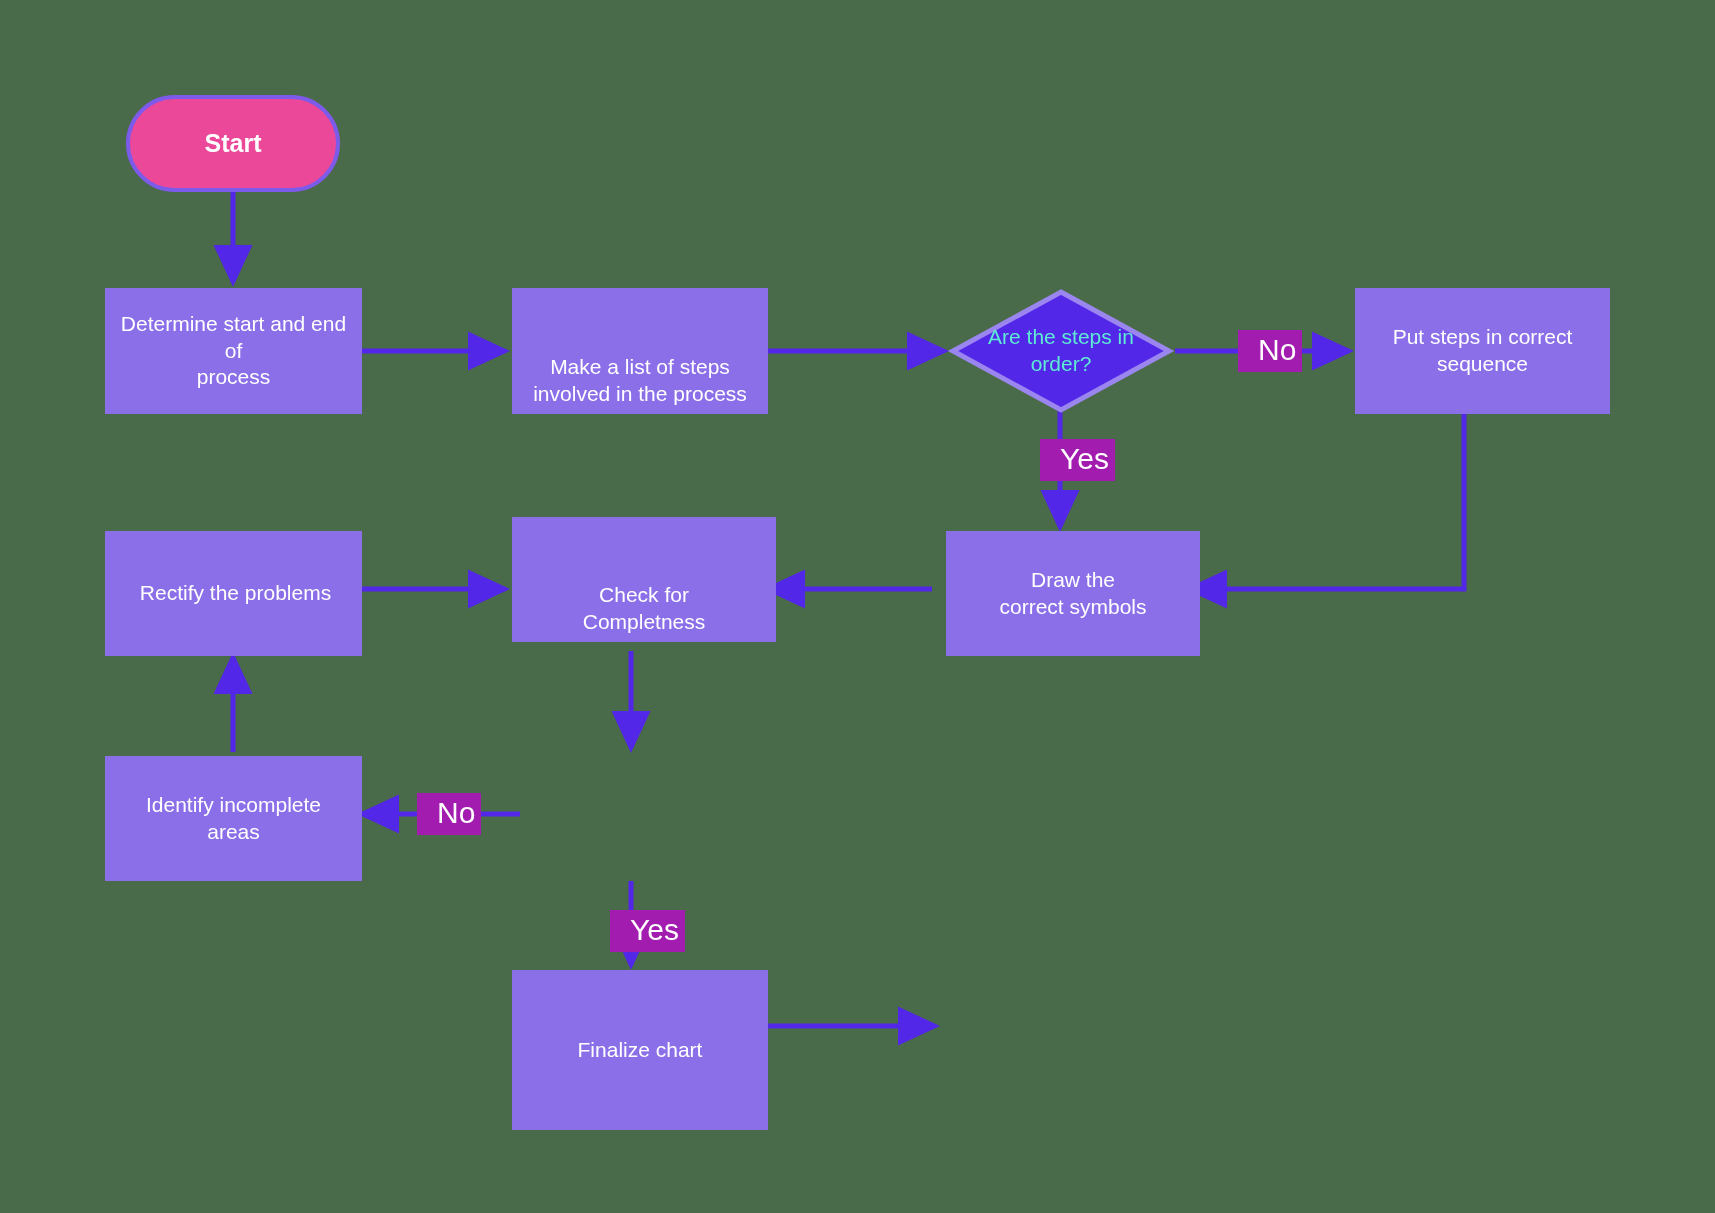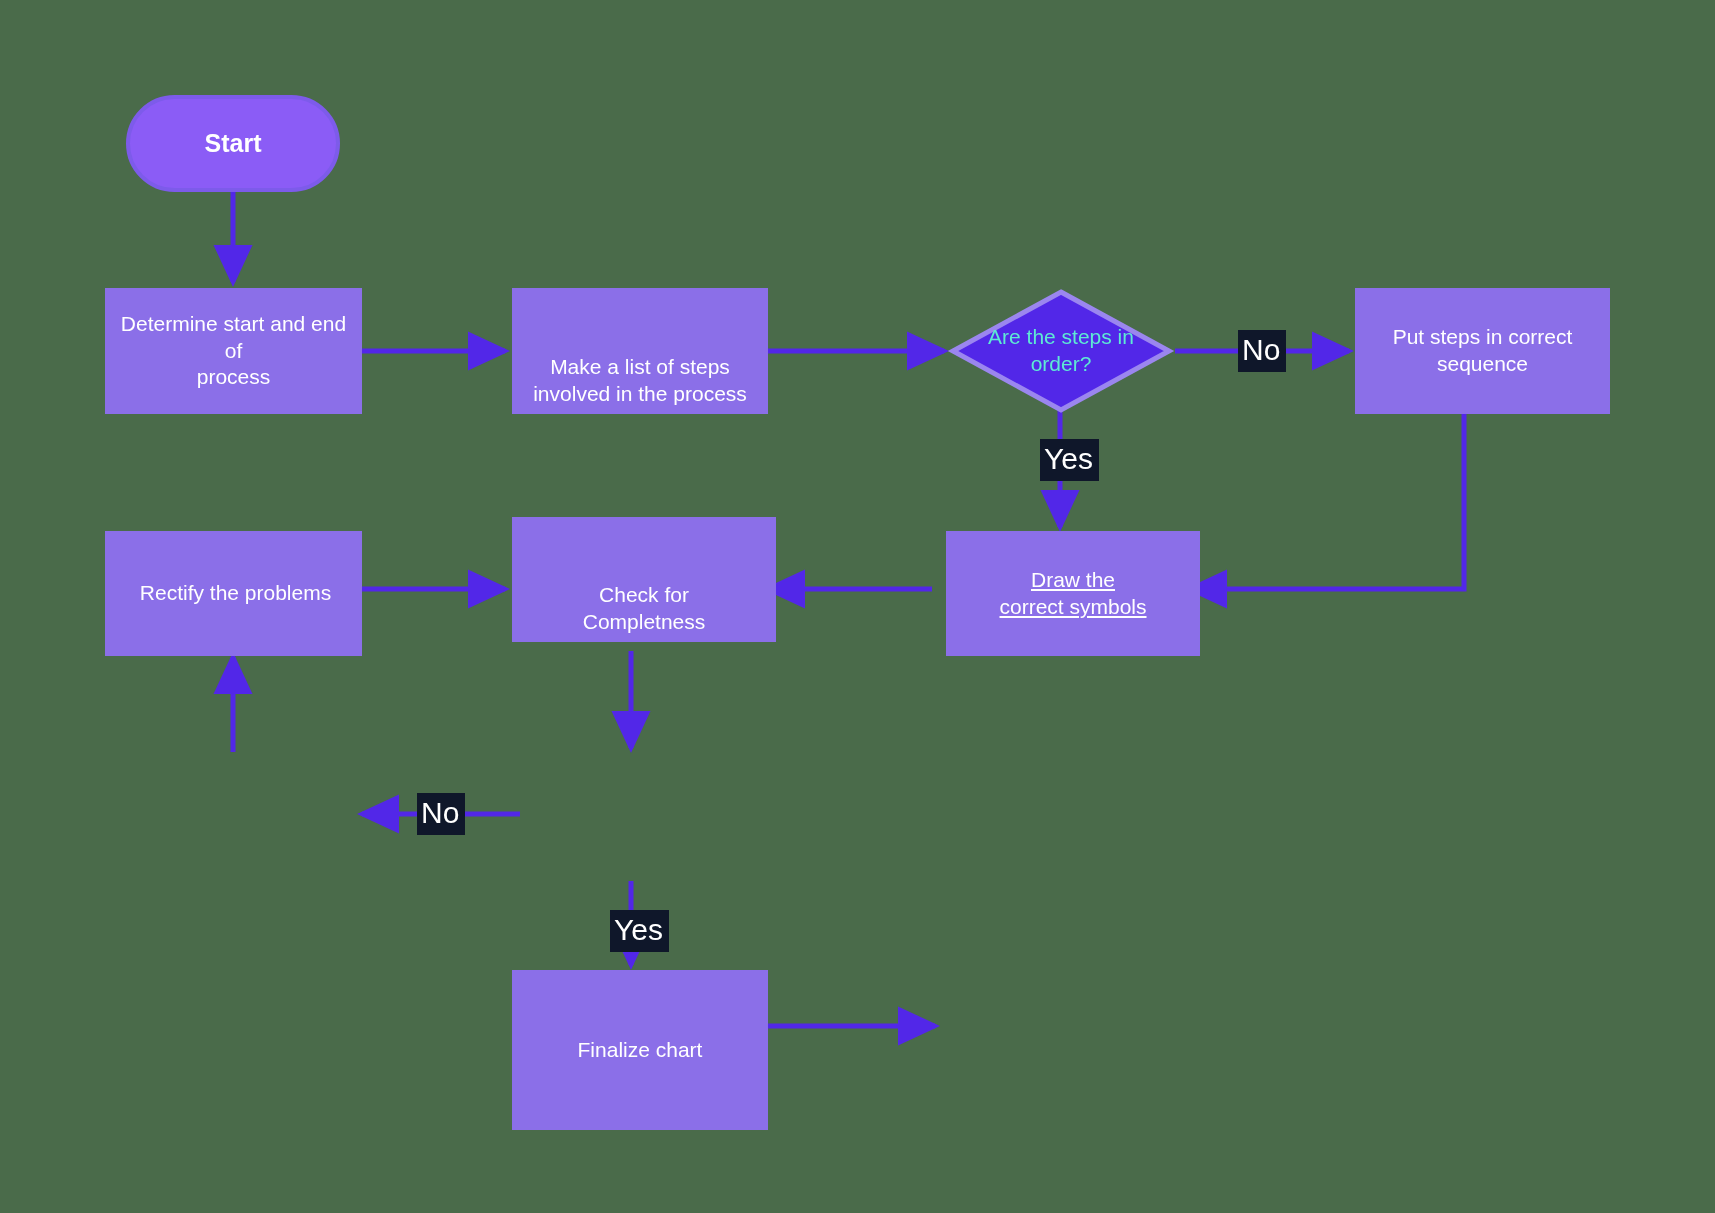--- a/index.html
+++ b/index.html
@@ -38,21 +38,21 @@
   }
 
   .process {
     background: #8b6fe8;
     font-size: 21px;
     line-height: 1.28;
     padding: 6px 12px;
   }
 
   .terminator {
-    background: #8b5cf6;
+    background: #ec4899;
     border: 4px solid #7d5bea;
     border-radius: 999px;
     font-size: 25px;
     font-weight: bold;
   }
 
   .decision-wrap {
     position: absolute;
     z-index: 2;
   }
@@ -73,25 +73,25 @@
     justify-content: center;
     text-align: center;
     color: #5eead4;
     font-size: 21px;
     line-height: 1.28;
     pointer-events: none;
   }
 
   .edge-label {
     position: absolute;
-    background: #0f172a;
+    background: #a21caf;
     color: #ffffff;
     font-size: 30px;
     line-height: 1;
-    padding: 5px 6px 7px 4px;
+    padding: 5px 6px 7px 20px;
     z-index: 3;
     white-space: nowrap;
   }
 </style>
 </head>
 <body>
 
 <div id="canvas">
 
   <svg id="edges" viewBox="0 0 1715 1213" xmlns="http://www.w3.org/2000/svg">
@@ -160,38 +160,41 @@
     </div>
   </div>
 
   <div class="node process" style="left:1355px; top:288px; width:255px; height:126px;">
     <span>
       <span>Put steps in correct</span><br>
       <span>sequence</span>
     </span>
   </div>
 
-  <div class="node process" style="left:946px; top:531px; width:254px; height:125px;text-decoration:underline;">
+  <div class="node process" style="left:946px; top:531px; width:254px; height:125px;">
     <span>
       <span>Draw the</span><br>
       <span>correct symbols</span>
     </span>
   </div>
 
   <div class="node process" style="left:512px; top:517px; width:264px; height:125px;align-items:flex-end;">
     <span>
       <span>Check for</span><br>
       <span>Completness</span>
     </span>
   </div>
 
   <div class="node process" style="left:105px; top:531px; width:257px; height:125px;padding-left:16px;">
     <span>Rectify the problems</span>
   </div>
 
+  <div class="node process" style="left:105px; top:756px; width:257px; height:125px;">
+    <span>Identify incomplete areas</span>
+  </div>
 
 
   <div class="node process" style="left:512px; top:970px; width:256px; height:160px;">
     <span>Finalize chart</span>
   </div>
 
 
   <div class="edge-label" style="left:1238px; top:330px;">No</div>
 
   <div class="edge-label" style="left:1040px; top:439px;">Yes</div>

